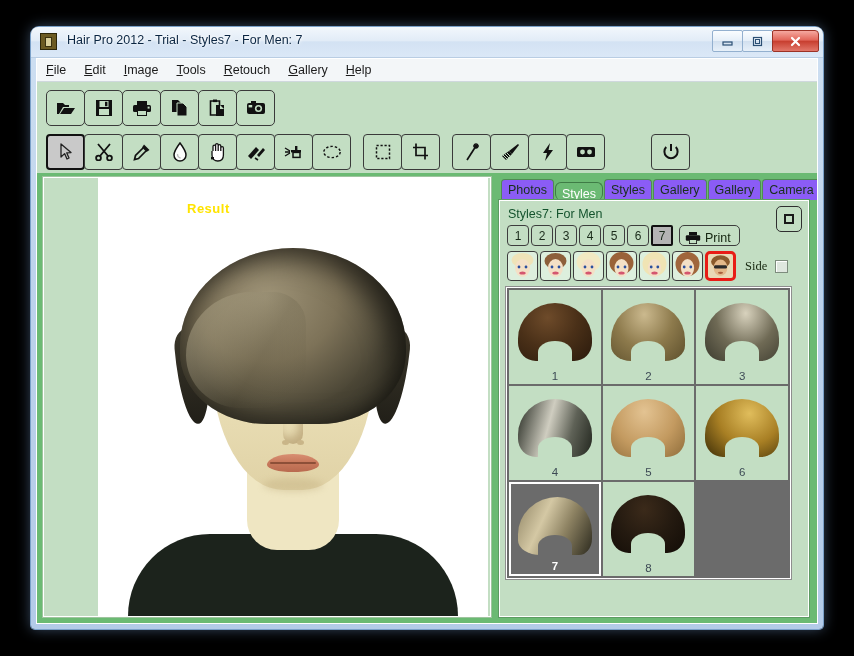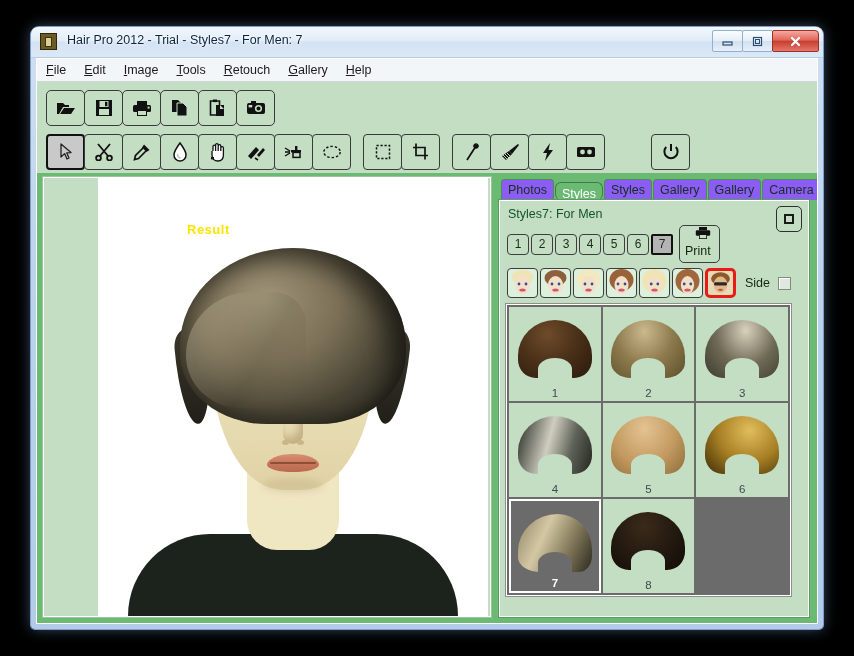--- a/index.html
+++ b/index.html
@@ -99,21 +99,21 @@
     background:#c9c9c9;
     border:2px solid #111;
     border-radius:3px;
   }
   .gap { width:13px; }
   .gap-lg { width:47px; }
   .tbtn svg { display:block; }
 
   .resultlabel {
     position:absolute;
-    left:150px; top:163px;
+    left:150px; top:142px;
     font-size:13px; font-weight:bold; color:#ffe400;
     letter-spacing:.5px;
     z-index:5;
     pointer-events:none;
   }
 
   
   .main { display:flex; padding:4px 6px 6px 6px; gap:8px; box-sizing:border-box; }
 
   .photopane {
@@ -224,28 +224,27 @@
   .panel-corner i { width:10px; height:10px; border:2px solid #1a1a1a; box-sizing:border-box; }
 
   .numrow { display:flex; align-items:center; gap:2px; margin:0 0 5px 1px; }
   .numbtn {
     width:22px; height:21px; border:1px solid #3d3d3d; border-radius:4px;
     background:#c3dec3; font-size:12px; color:#1a2b1a;
     display:flex; align-items:center; justify-content:center; box-sizing:border-box;
   }
   .numbtn.sel { background:#b4b4b4; border:2px solid #111; border-radius:2px; }
   .printbtn {
-    margin-left:4px; height:38px; padding:0 8px 0 5px;
+    margin-left:4px; height:21px; padding:0 8px 0 5px;
     border:1px solid #3d3d3d; border-radius:5px; background:#c3dec3;
     display:flex; align-items:flex-end; gap:4px; font-size:12.5px; color:#14240f;
     box-sizing:border-box;
-    flex-direction:column;
-  }
-
-  .faceroworow { display:flex; align-items:center; gap:2px; margin:0 0 6px 1px; }
+  }
+
+  .faceroworow { display:flex; align-items:center; gap:2px; margin:0 0 6px 1px;font-family:Liberation Serif, serif; }
   .facebtn {
     width:31px; height:30px; border:1px solid #3d3d3d; border-radius:4px;
     background:#ddefdd; box-sizing:border-box; overflow:hidden; position:relative;
   }
   .facebtn.sel { border:3px solid #e81c16; border-radius:5px; background:#e9d9b6; }
   .side-label { font-size:12.5px; color:#16270f; margin-left:7px; }
   .side-chk {
     width:13px; height:13px; margin-left:6px;
     background:#dfe7df; border:1px solid #7d8c7d; box-sizing:border-box;
     box-shadow: inset 1px 1px 0 #ffffff;

